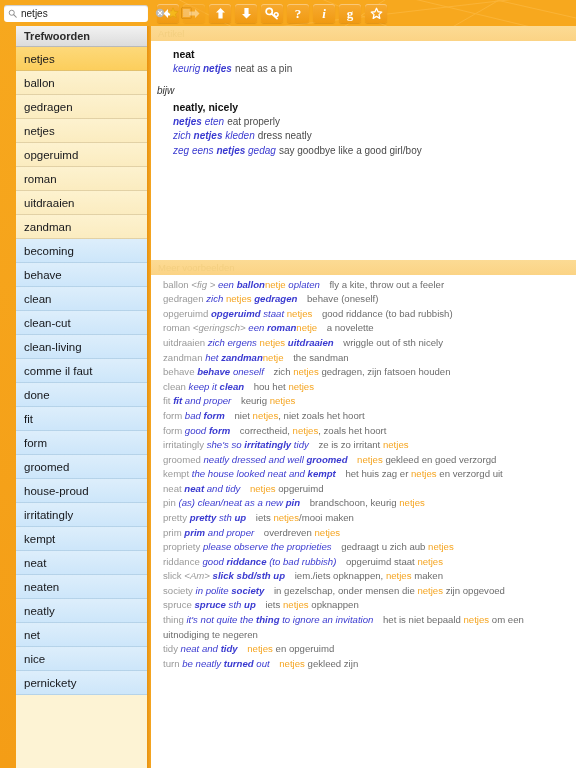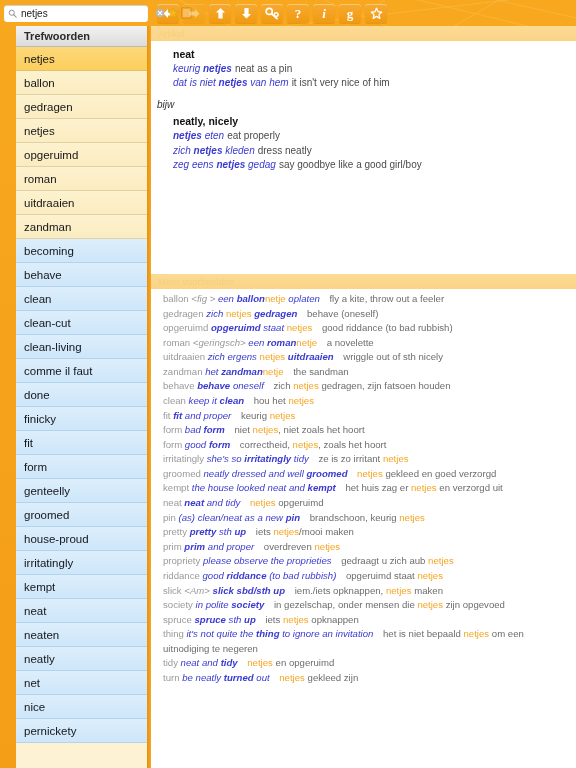--- a/index.html
+++ b/index.html
@@ -295,30 +295,24 @@
         </svg></div>
       <div class="row en"><span>clean-living</span><svg class="chev en" viewBox="0 0 6 10">
           <polyline points="1,1 5,5 1,9" fill="none" stroke-width="1.4" stroke-linecap="round" stroke-linejoin="round"></polyline>
         </svg></div>
       <div class="row en"><span>comme il faut</span><svg class="chev en" viewBox="0 0 6 10">
           <polyline points="1,1 5,5 1,9" fill="none" stroke-width="1.4" stroke-linecap="round" stroke-linejoin="round"></polyline>
         </svg></div>
       <div class="row en"><span>done</span><svg class="chev en" viewBox="0 0 6 10">
           <polyline points="1,1 5,5 1,9" fill="none" stroke-width="1.4" stroke-linecap="round" stroke-linejoin="round"></polyline>
         </svg></div>
-      <div class="row en"><span>finicky</span><svg class="chev en" viewBox="0 0 6 10">
-          <polyline points="1,1 5,5 1,9" fill="none" stroke-width="1.4" stroke-linecap="round" stroke-linejoin="round"></polyline>
-        </svg></div>
       <div class="row en"><span>fit</span><svg class="chev en" viewBox="0 0 6 10">
           <polyline points="1,1 5,5 1,9" fill="none" stroke-width="1.4" stroke-linecap="round" stroke-linejoin="round"></polyline>
         </svg></div>
       <div class="row en"><span>form</span><svg class="chev en" viewBox="0 0 6 10">
-          <polyline points="1,1 5,5 1,9" fill="none" stroke-width="1.4" stroke-linecap="round" stroke-linejoin="round"></polyline>
-        </svg></div>
-      <div class="row en"><span>genteelly</span><svg class="chev en" viewBox="0 0 6 10">
           <polyline points="1,1 5,5 1,9" fill="none" stroke-width="1.4" stroke-linecap="round" stroke-linejoin="round"></polyline>
         </svg></div>
       <div class="row en"><span>groomed</span><svg class="chev en" viewBox="0 0 6 10">
           <polyline points="1,1 5,5 1,9" fill="none" stroke-width="1.4" stroke-linecap="round" stroke-linejoin="round"></polyline>
         </svg></div>
       <div class="row en"><span>house-proud</span><svg class="chev en" viewBox="0 0 6 10">
           <polyline points="1,1 5,5 1,9" fill="none" stroke-width="1.4" stroke-linecap="round" stroke-linejoin="round"></polyline>
         </svg></div>
       <div class="row en"><span>irritatingly</span><svg class="chev en" viewBox="0 0 6 10">
           <polyline points="1,1 5,5 1,9" fill="none" stroke-width="1.4" stroke-linecap="round" stroke-linejoin="round"></polyline>
@@ -348,21 +342,20 @@
   <div class="spacer-strip"></div>
 
   <div class="content">
 
     <div class="panel-header">Artikel</div>
 
     <div class="article">
       <div class="sense">neat</div>
       <div id="ex1">
           <div class="ex"><span class="nl-phrase">keurig <b>netjes</b></span><span class="en-gloss">neat as a pin</span></div>
-          <div class="ex"><span class="nl-phrase">dat is niet <b>netjes</b> van hem</span><span class="en-gloss">it isn't very nice of him</span></div>
         </div>
 
       <div class="posline">bijw</div>
       <div class="sense">neatly, nicely</div>
       <div id="ex2">
           <div class="ex"><span class="nl-phrase"><b>netjes</b> eten</span><span class="en-gloss">eat properly</span></div>
           <div class="ex"><span class="nl-phrase">zich <b>netjes</b> kleden</span><span class="en-gloss">dress neatly</span></div>
           <div class="ex"><span class="nl-phrase">zeg eens <b>netjes</b> gedag</span><span class="en-gloss">say goodbye like a good girl/boy</span></div>
         </div>
     </div>

